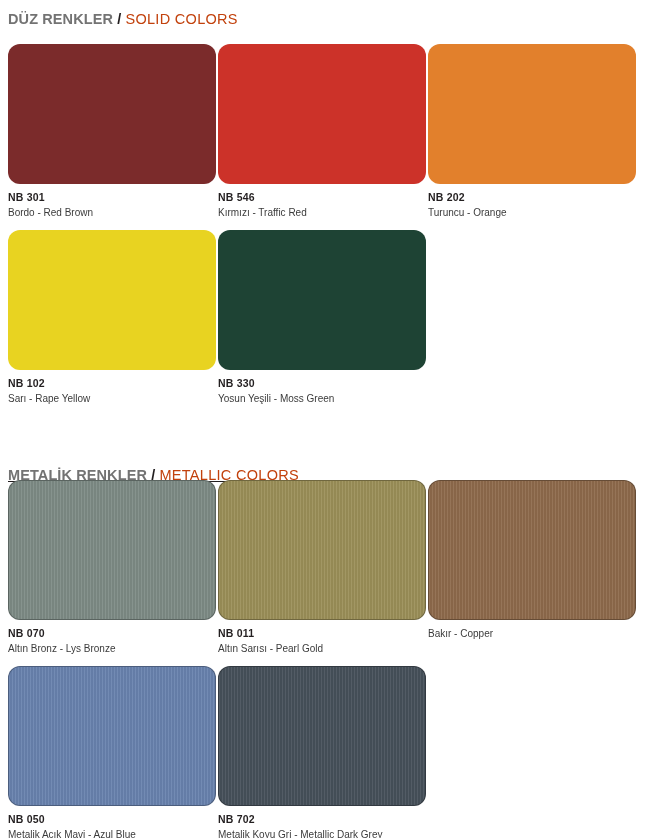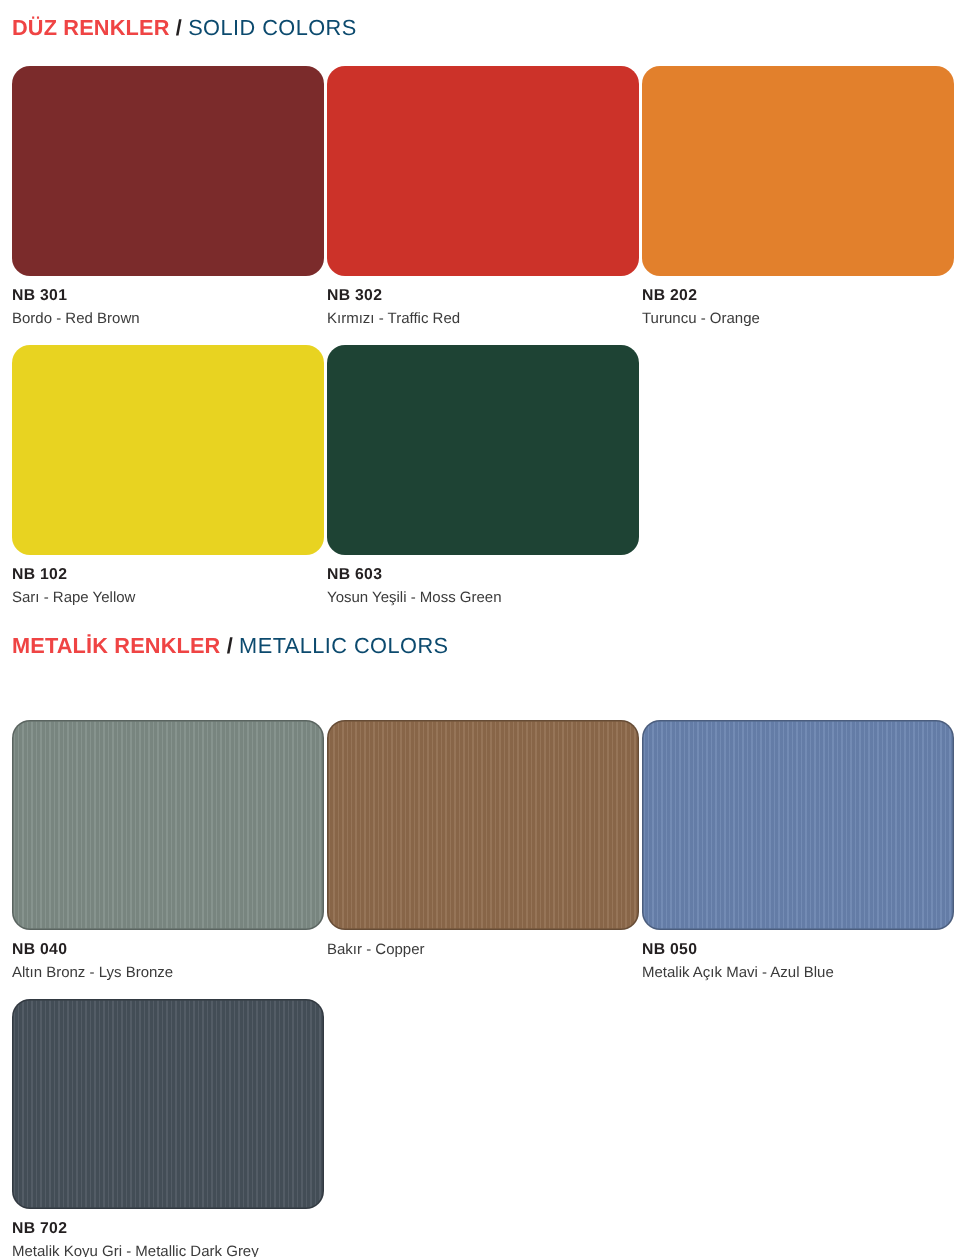--- a/index.html
+++ b/index.html
@@ -25,33 +25,33 @@
 
   
   .section-title {
     font-size: 14.5px;
     letter-spacing: 0.1px;
     white-space: nowrap;
     line-height: 1;
   }
   .section-title .tr {
     font-weight: bold;
-    color: #ef4444;
+    color: #737373;
   }
   .section-title .sep {
     font-weight: bold;
     color: #231f20;
   }
   .section-title .en {
     font-weight: normal;
-    color: #0c4a6e;
+    color: #c2410c;
     letter-spacing: 0.3px;
   }
   #solid-title { position: absolute; left: 8px; top: 12px; }
-  #metallic-title { position: absolute; left: 8px; top: 424px; }
+  #metallic-title { position: absolute; left: 8px; top: 468px; text-decoration: underline; }
 
   
   .grid {
     position: absolute;
     left: 8px;
     width: 630px;
     display: flex;
     flex-wrap: wrap;
     gap: 0px;
   }
@@ -122,59 +122,66 @@
       <div class="cell">
         <div class="chip" style="background: rgb(123, 43, 43);"></div>
         <div class="caption">
           <div class="code">NB 301</div>
           <div class="names">Bordo - Red Brown</div>
         </div>
       </div>
       <div class="cell">
         <div class="chip" style="background: rgb(204, 50, 41);"></div>
         <div class="caption">
-          <div class="code">NB 302</div>
+          <div class="code">NB 546</div>
           <div class="names">Kırmızı - Traffic Red</div>
         </div>
       </div>
       <div class="cell">
         <div class="chip" style="background: rgb(226, 128, 44);"></div>
         <div class="caption">
           <div class="code">NB 202</div>
           <div class="names">Turuncu - Orange</div>
         </div>
       </div>
       <div class="cell">
         <div class="chip" style="background: rgb(232, 211, 33);"></div>
         <div class="caption">
           <div class="code">NB 102</div>
           <div class="names">Sarı - Rape Yellow</div>
         </div>
       </div>
       <div class="cell">
         <div class="chip" style="background: rgb(30, 67, 52);"></div>
         <div class="caption">
-          <div class="code">NB 603</div>
+          <div class="code">NB 330</div>
           <div class="names">Yosun Yeşili - Moss Green</div>
         </div>
       </div>
     </div>
 
   <div class="section-title" id="metallic-title">
     <span class="tr">METALİK RENKLER</span>
     <span class="sep">/</span>
     <span class="en">METALLIC COLORS</span>
   </div>
 
   <div class="grid" id="metallic-grid">
       <div class="cell">
         <div class="chip metal" style="background: rgb(125, 139, 133);"></div>
         <div class="caption">
-          <div class="code">NB 040</div>
+          <div class="code">NB 070</div>
           <div class="names">Altın Bronz - Lys Bronze</div>
+        </div>
+      </div>
+      <div class="cell">
+        <div class="chip metal" style="background: rgb(155, 143, 88);"></div>
+        <div class="caption">
+          <div class="code">NB 011</div>
+          <div class="names">Altın Sarısı - Pearl Gold</div>
         </div>
       </div>
       <div class="cell">
         <div class="chip metal" style="background: rgb(142, 106, 75);"></div>
         <div class="caption">
           <div class="names">Bakır - Copper</div>
         </div>
       </div>
       <div class="cell">
         <div class="chip metal" style="background: rgb(104, 130, 174);"></div>

